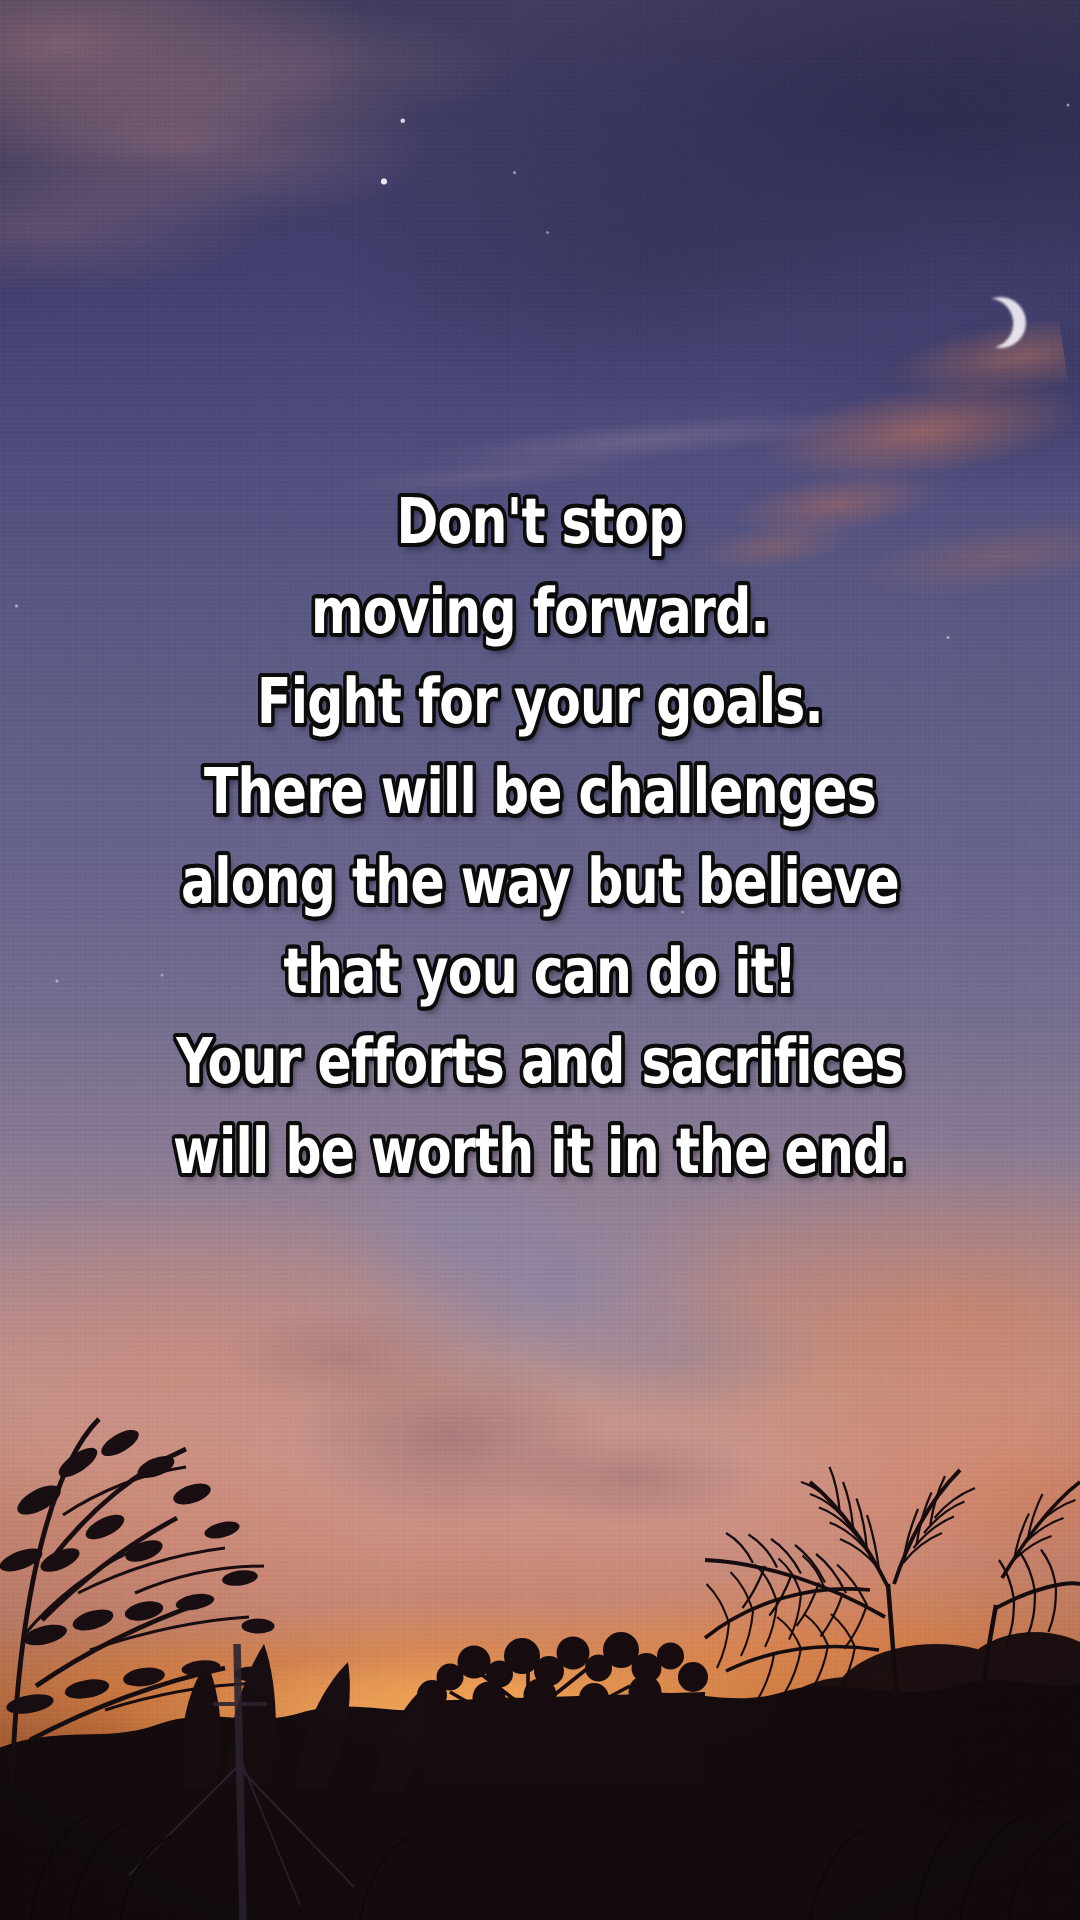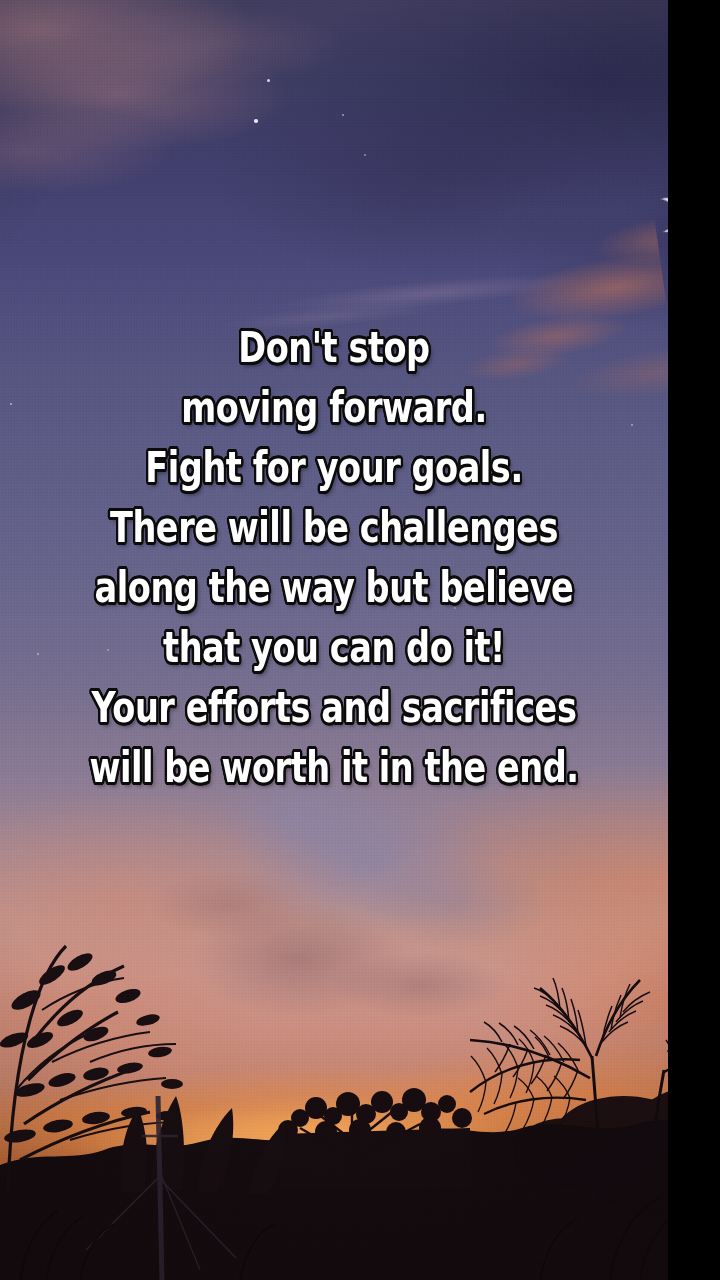--- a/index.html
+++ b/index.html
@@ -2,21 +2,21 @@
 <html><head>
 <meta charset="utf-8">
 <style>
   html, body {
     margin: 0;
     padding: 0;
     background: #000;
   }
   #poster {
     position: relative;
-    width: 668px;
+    width: 720px;
     height: 1280px;
     overflow: hidden;
     font-family: "Liberation Sans", sans-serif;
     background: #0c4a6e;
   }
 
   
   .layer { position: absolute; inset: 0; }
 
   #sky-base {

